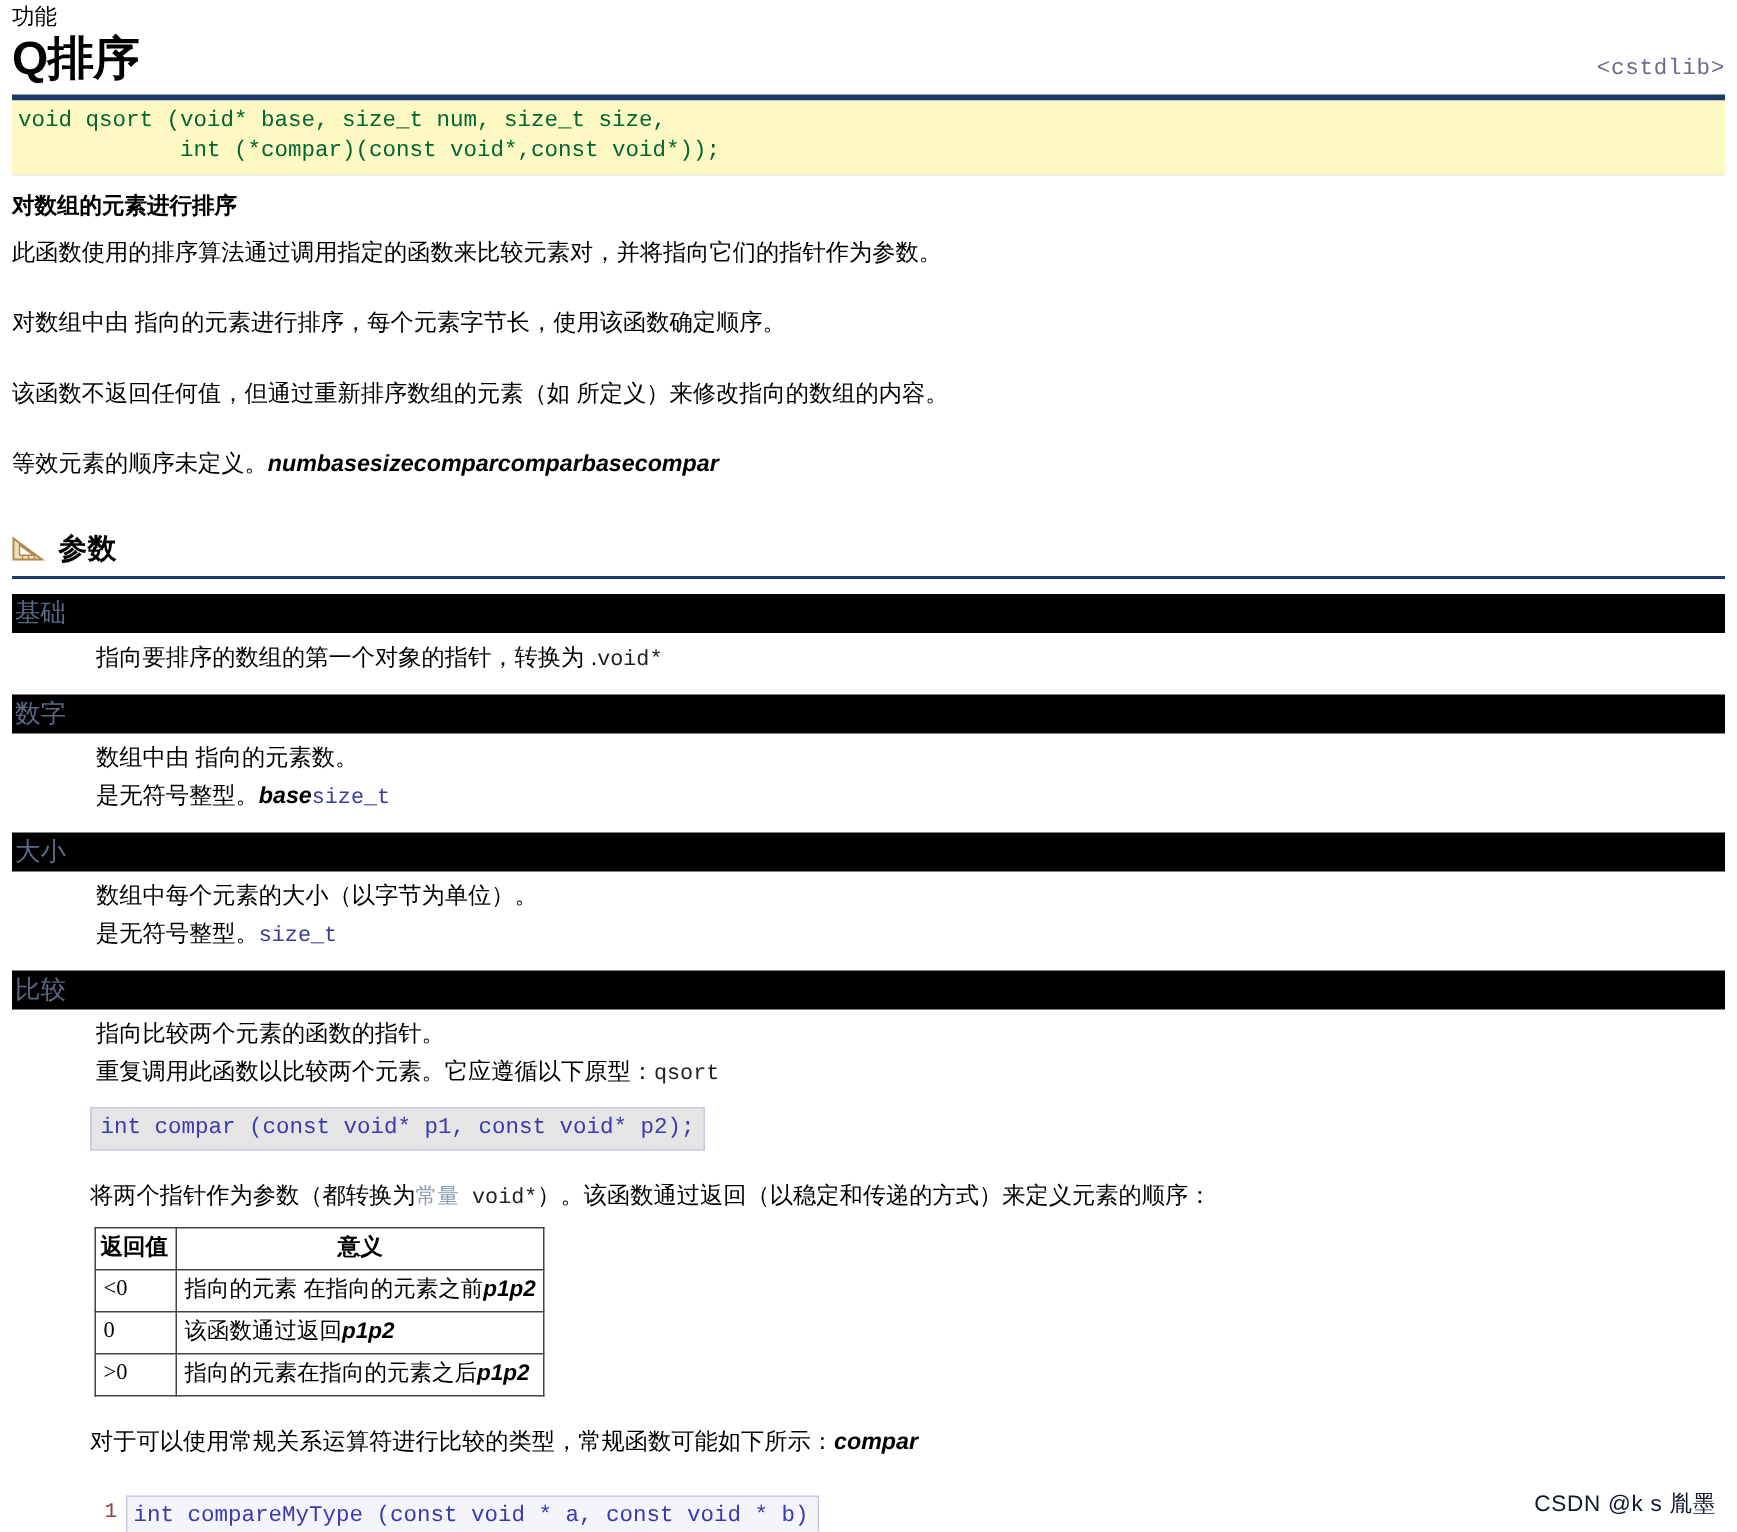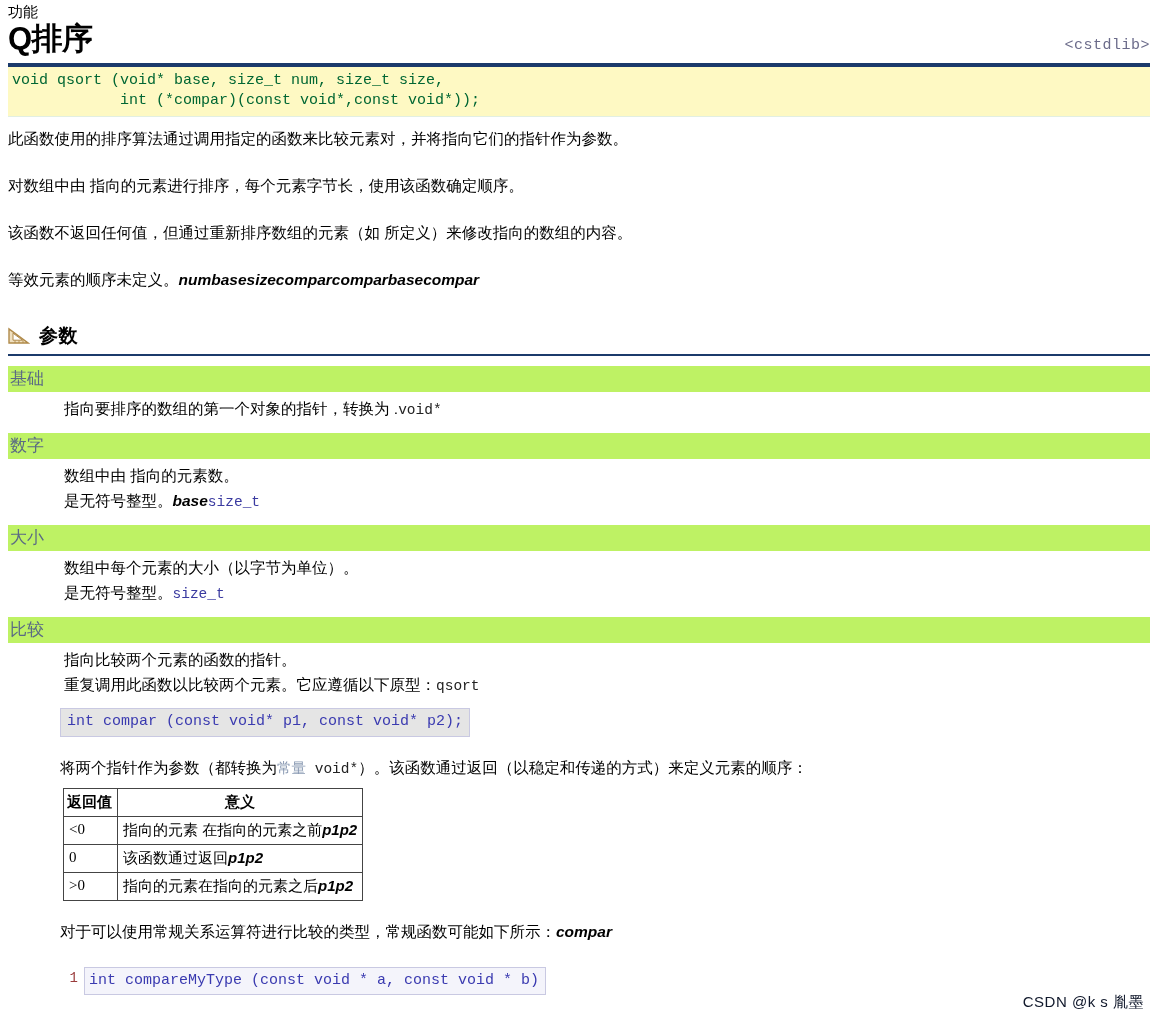--- a/index.html
+++ b/index.html
@@ -115,21 +115,21 @@
     letter-spacing: 0.5px;
   }
   .rule-thin {
     border: 0;
     border-top: 2px solid #1b3a6b;
     margin: 4px 0 0 0;
   }
 
   
   .param-name {
-    background: #bef264;
+    background: #000000;
     color: #5a6a84;
     font-family: "Liberation Serif", serif;
     font-size: 17px;
     line-height: 23px;
     padding: 1px 2px 2px 2px;
     margin-top: 10px;
   }
   .param-desc {
     padding: 4px 0 0 56px;
     font-size: 15.5px;
@@ -235,20 +235,21 @@
   <div class="title-row">
     <h1 class="doc-title">Q排序</h1>
     <span class="header-include">&lt;cstdlib&gt;</span>
   </div>
 
   <hr class="rule-thick">
 
   <div class="signature"><span>void qsort (void* base, size_t num, size_t size,</span>
 <span>            int (*compar)(const void*,const void*));</span></div>
 
+  <div class="lead">对数组的元素进行排序</div>
 
   <p class="body">此函数使用的排序算法通过调用指定的函数来比较元素对，并将指向它们的指针作为参数。</p>
   <p class="body">对数组中由 指向的元素进行排序，每个元素字节长，使用该函数确定顺序。</p>
   <p class="body">该函数不返回任何值，但通过重新排序数组的元素（如 所定义）来修改指向的数组的内容。</p>
   <p class="body"><span>等效元素的顺序未定义。</span><span class="ital">numbasesizecomparcomparbasecompar</span></p>
 
   <div class="section">
     <div class="section-head">
       <span class="sec-icon">
         <svg width="22" height="18" viewBox="0 0 22 18">

